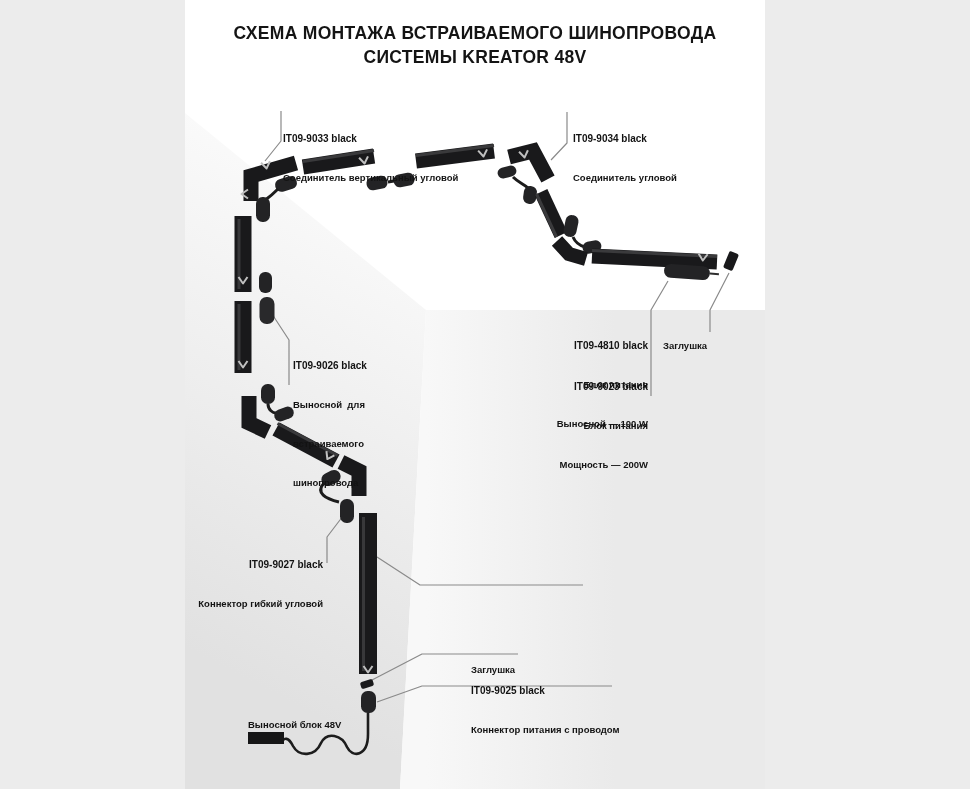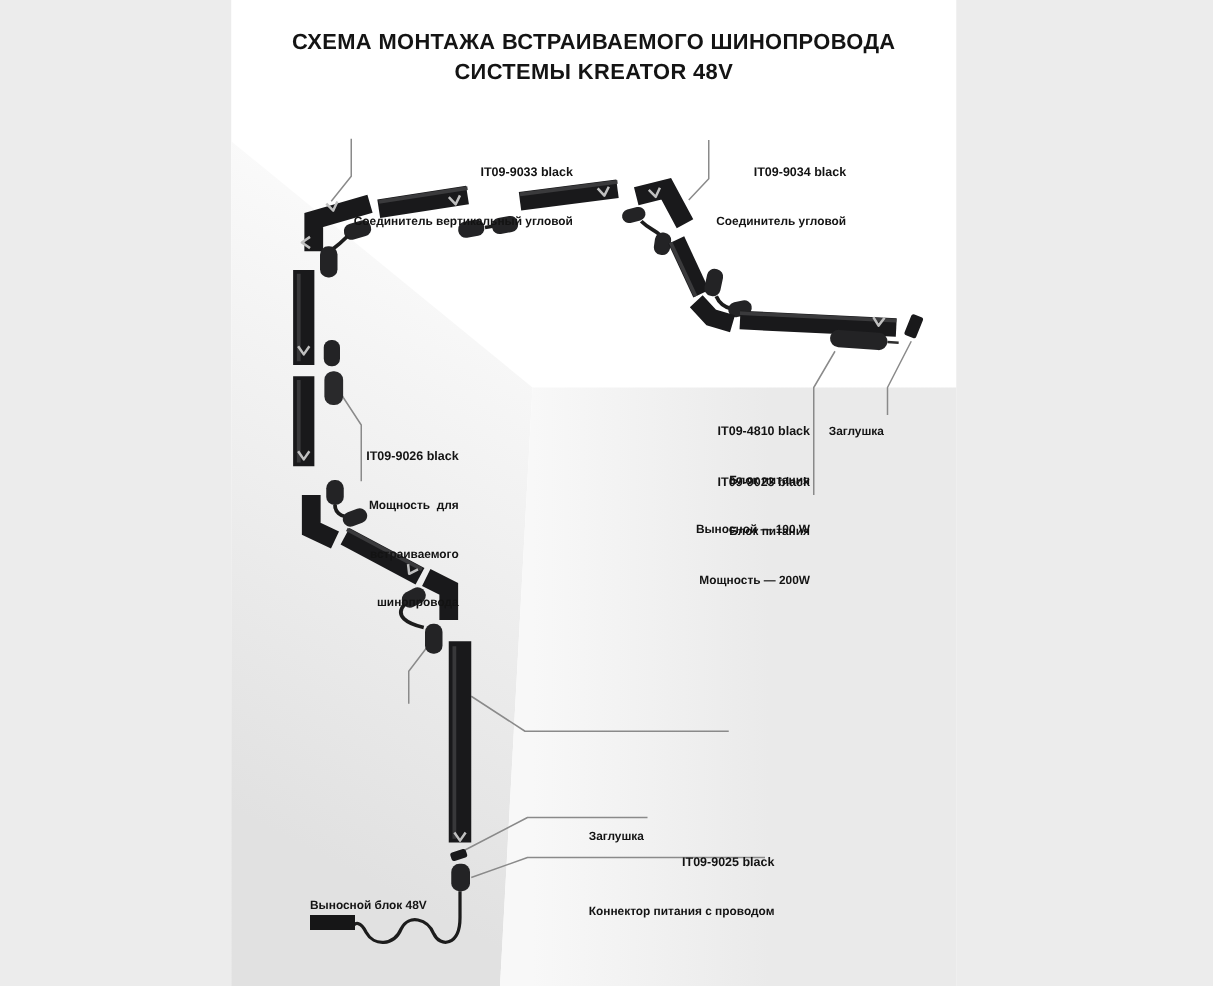--- a/index.html
+++ b/index.html
@@ -1,21 +1,21 @@
 <!DOCTYPE html>
 <html><head>
 <meta charset="utf-8">
 <style>
   html,body{margin:0;padding:0;background:#ececec;}
   #stage{position:relative;width:970px;height:789px;overflow:hidden;
          font-family:"Liberation Sans","DejaVu Sans",sans-serif;background:#ececec;}
   #diagram-svg{position:absolute;left:0;top:0;}
   .title{position:absolute;left:185px;top:21px;width:580px;text-align:center;
          font-weight:700;font-size:17.5px;line-height:24px;color:#141414;letter-spacing:.3px;}
-  .lbl{position:absolute;font-weight:700;color:#131313;font-size:9.5px;line-height:13px;white-space:pre;text-align:right;}
+  .lbl{position:absolute;font-weight:700;color:#131313;font-size:9.5px;line-height:13px;white-space:pre;}
   .lbl .part{font-size:10px;}
   .lbl.right{text-align:right;}
 </style>
 </head>
 <body>
 
 <div id="stage">
 
   <svg id="diagram-svg" width="970" height="789" viewBox="0 0 970 789">
     <defs>
@@ -229,41 +229,45 @@
     <div>Соединитель вертикальный угловой</div>
   </div>
 
   <div class="lbl" style="left:573px;top:106px">
     <div class="part">IT09-9034 black</div>
     <div>Соединитель угловой</div>
   </div>
 
   <div class="lbl" style="left:293px;top:333px">
     <div class="part">IT09-9026 black</div>
-    <div>Мощность  для</div>
+    <div>Выносной  для</div>
     <div>встраиваемого</div>
     <div>шинопровода</div>
   </div>
 
   <div class="lbl right" style="right:322px;top:313px">
     <div class="part">IT09-4810 black</div>
     <div>Блок питания</div>
     <div>Выносной — 100 W</div>
   </div>
 
   <div class="lbl" style="left:663px;top:313px">
     <div>Заглушка</div>
   </div>
 
   <div class="lbl right" style="right:322px;top:354px">
     <div class="part">IT09-9023 black</div>
     <div>Блок питания</div>
     <div>Мощность — 200W</div>
   </div>
 
+  <div class="lbl right" style="right:647px;top:532px">
+    <div class="part">IT09-9027 black</div>
+    <div>Коннектор гибкий угловой</div>
+  </div>
 
 
   <div class="lbl" style="left:471px;top:637px">
     <div>Заглушка</div>
   </div>
 
   <div class="lbl" style="left:471px;top:658px">
     <div class="part">IT09-9025 black</div>
     <div>Коннектор питания с проводом</div>
   </div>

